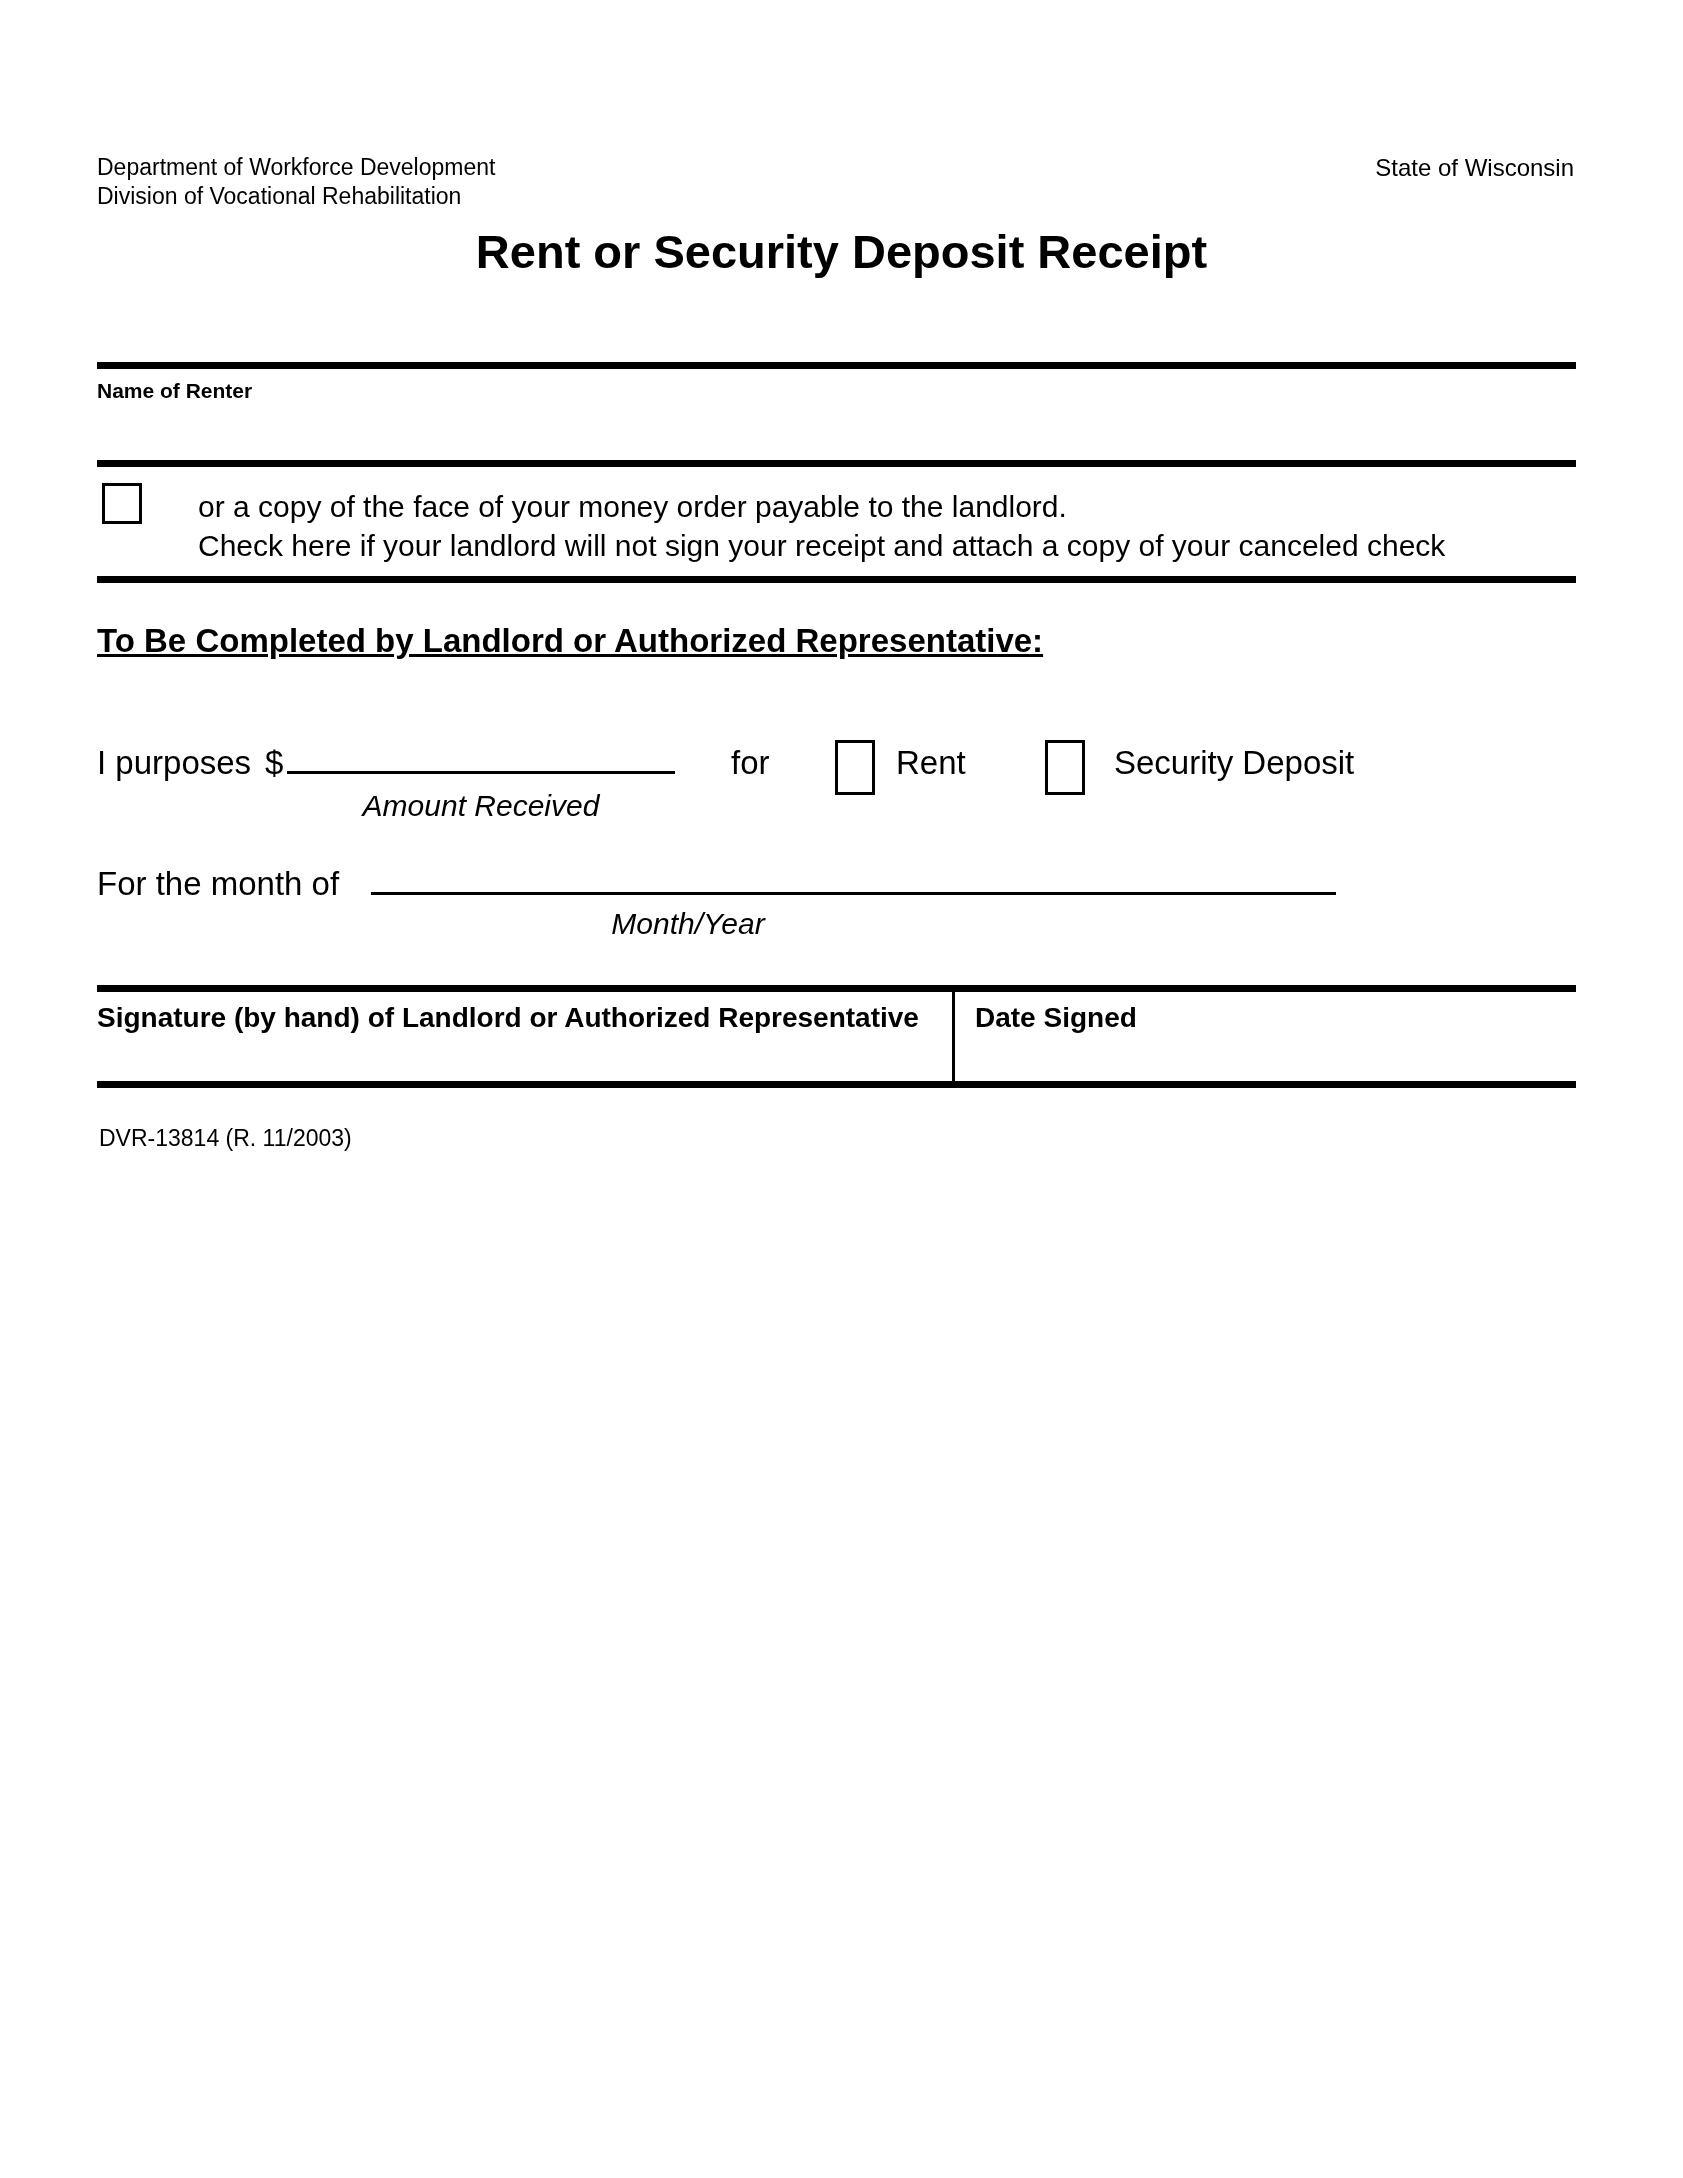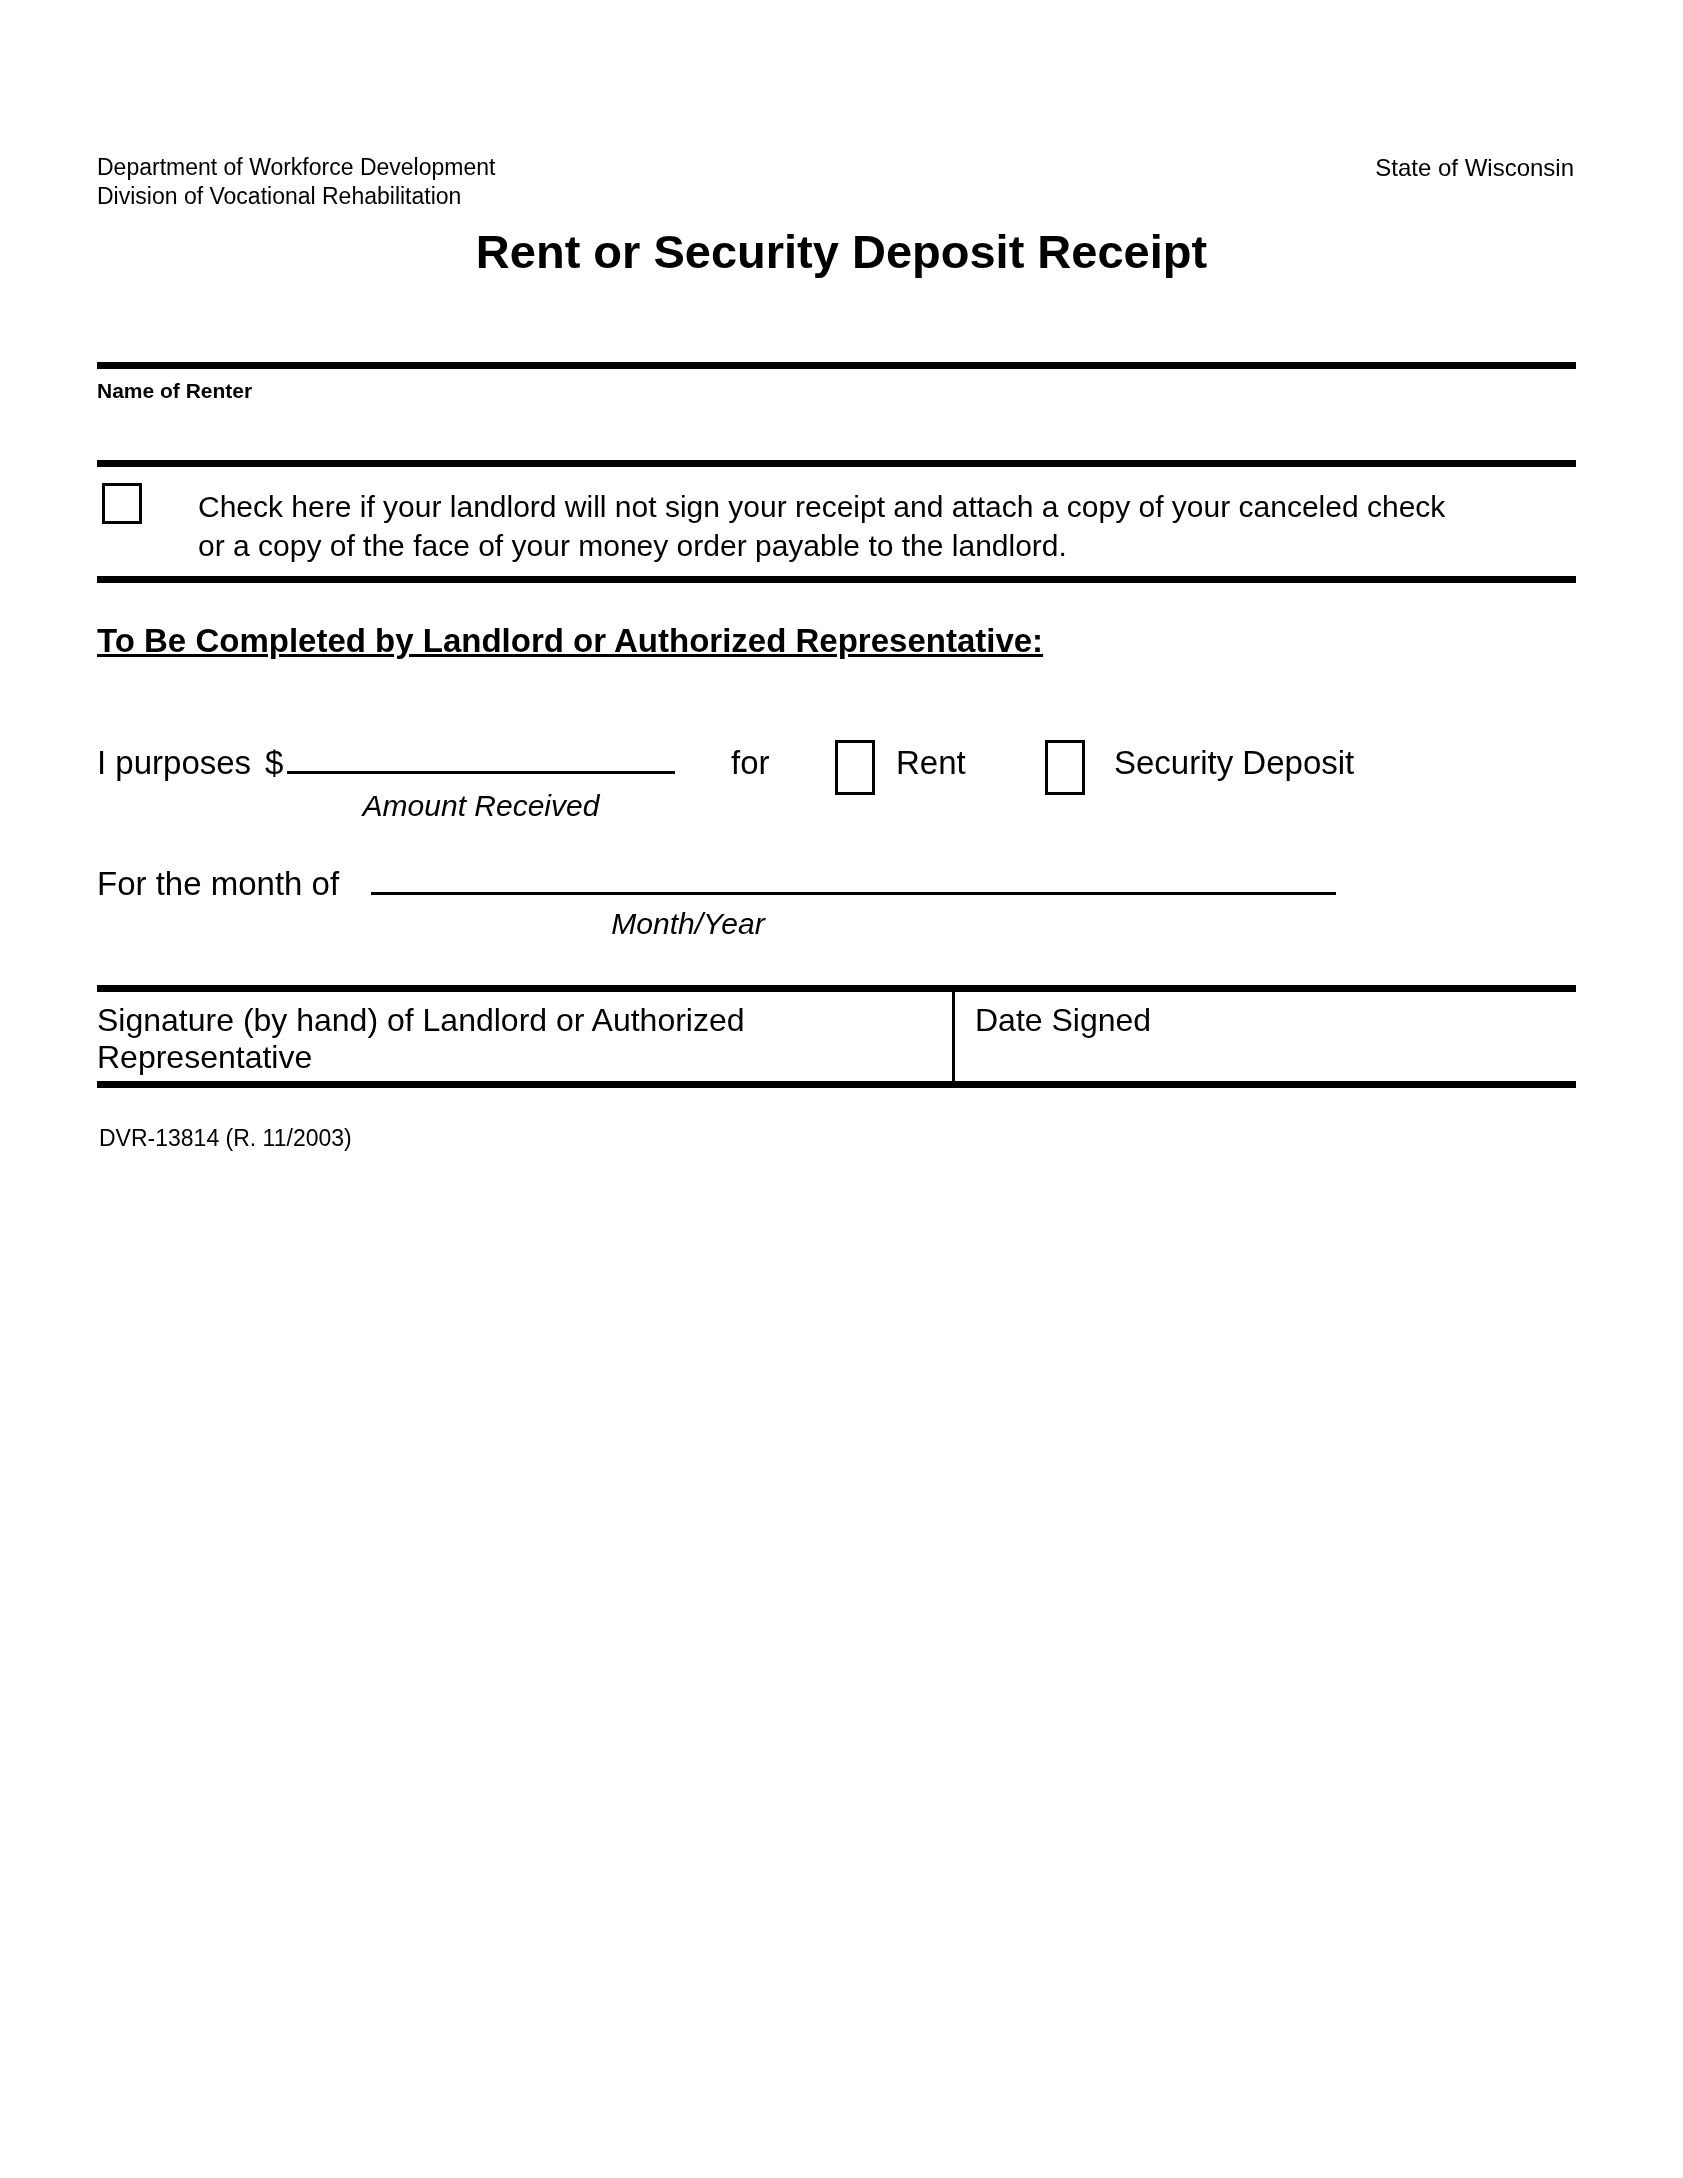--- a/index.html
+++ b/index.html
@@ -91,21 +91,21 @@
   .month-label { left: 97px; top: 865px; }
   .month-line  { left: 371px; top: 892px; width: 965px; height: 3px; background: #000000; }
   .month-field { left: 371px; top: 857px; width: 965px; height: 35px; }
   .month-caption {
     left: 371px; top: 907px; width: 634px;
     text-align: center;
     font-size: 30px; font-style: italic;
   }
 
   .sig-divider { left: 952px; top: 992px; width: 3px; height: 89px; background: #000000; }
-  .cell-label { font-size: 32px; font-weight: normal; }
+  .cell-label { font-size: 28px; font-weight: bold; }
   .sig-label  { left: 97px;  top: 1002px; width: 842px; }
   .date-label { left: 975px; top: 1002px; }
   .sig-field  { left: 97px;  top: 1034px; width: 849px; height: 46px; }
   .date-field { left: 960px; top: 1034px; width: 616px; height: 46px; }
 
   .footer {
     left: 99px; top: 1125px;
     font-size: 23px;
   }
 </style>
@@ -121,22 +121,22 @@
   <div class="abs state">State of Wisconsin</div>
   <div class="abs form-title">Rent or Security Deposit Receipt</div>
 
   <div class="abs rule rule-1"></div>
   <div class="abs renter-label">Name of Renter</div>
   <div class="abs renter-field"></div>
   <div class="abs rule rule-2"></div>
 
   <div class="abs checkbox cb-attach"></div>
   <div class="abs attach-text">
+    <div>or a copy of the face of your money order payable to the landlord.</div>
     <div>Check here if your landlord will not sign your receipt and attach a copy of your canceled check</div>
-    <div>or a copy of the face of your money order payable to the landlord.</div>
   </div>
   <div class="abs rule rule-3"></div>
 
   <div class="abs section-heading">To Be Completed by Landlord or Authorized Representative:</div>
 
   <div class="abs row-text received-prefix">I purposes</div>
   <div class="abs row-text currency">$</div>
   <div class="abs amount-line"></div>
   <div class="abs row-text amount-field"></div>
   <div class="abs row-text for-label">for</div>

